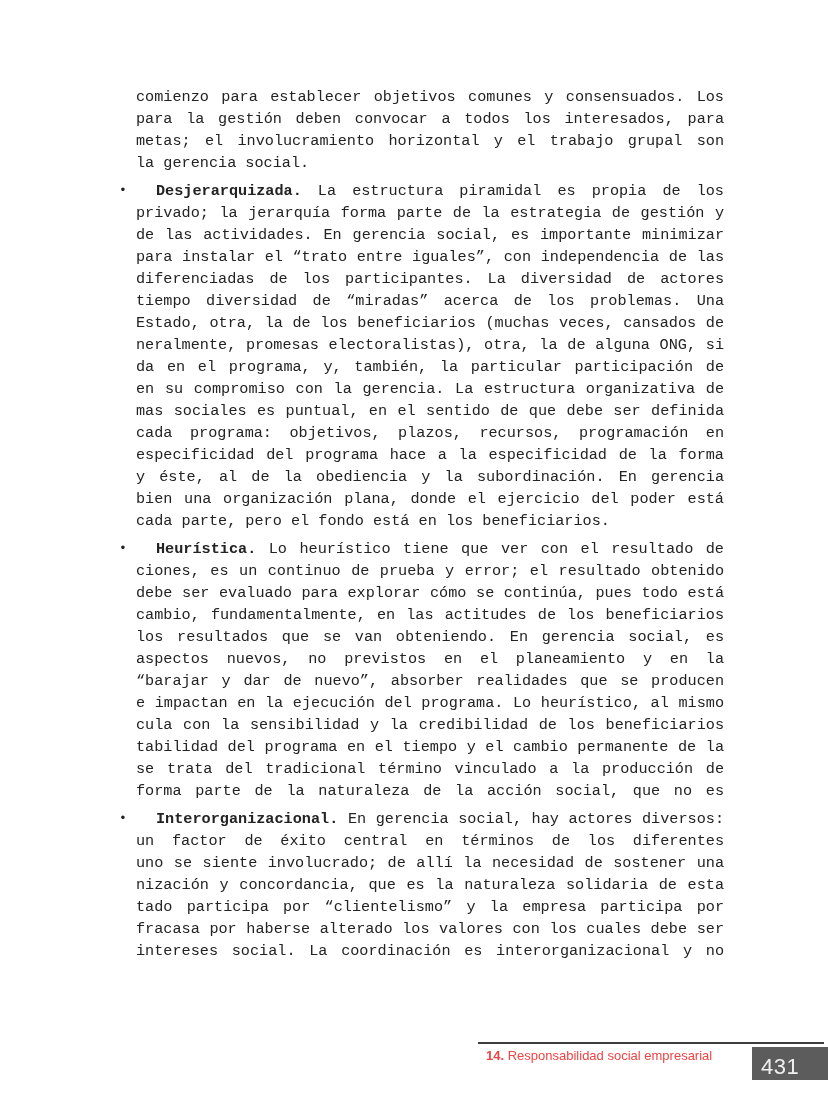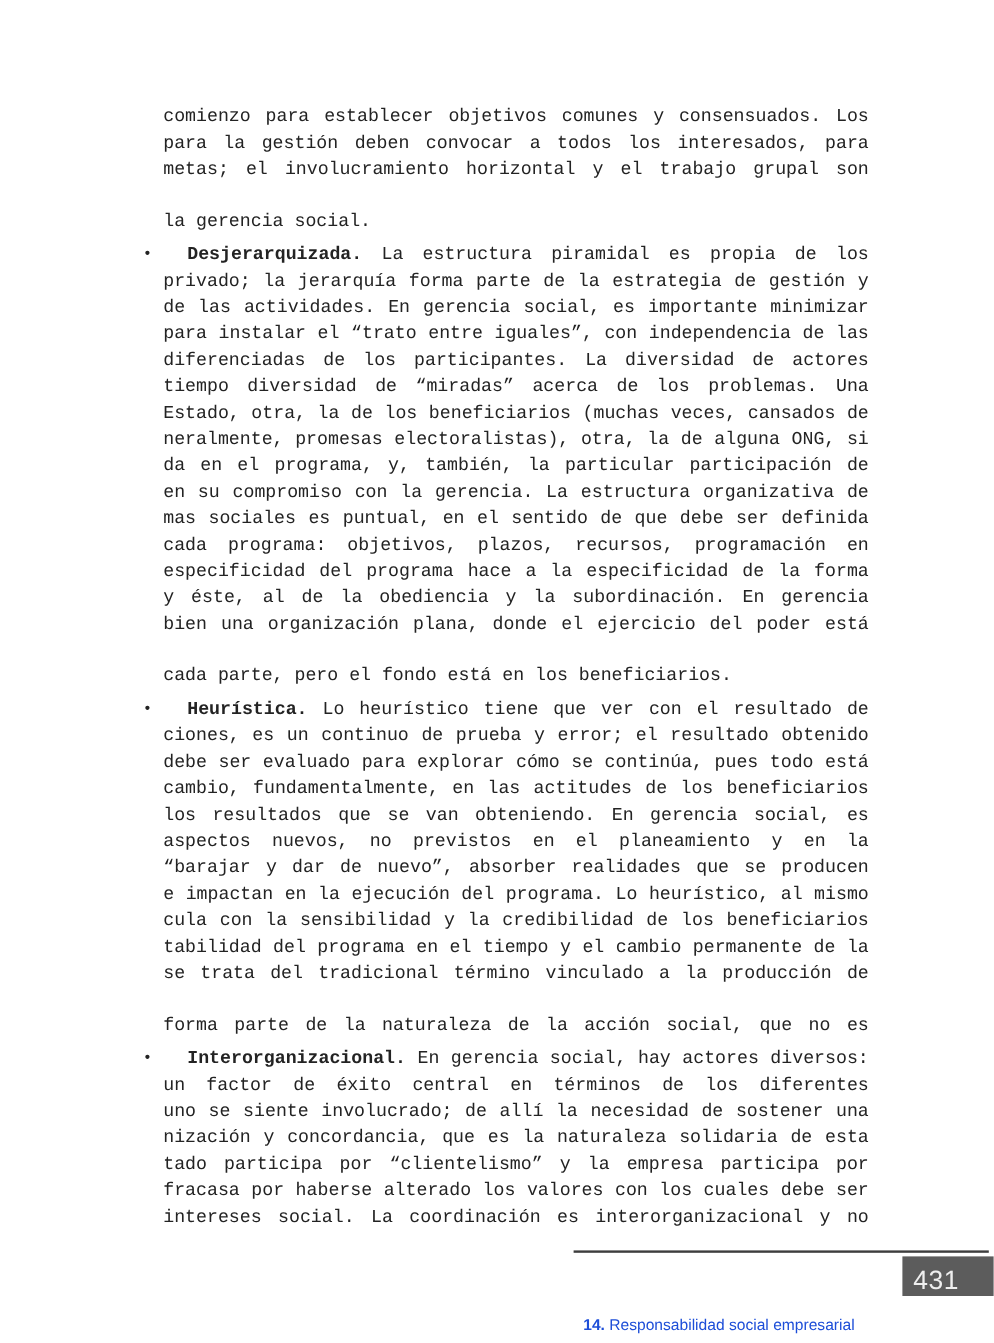--- a/index.html
+++ b/index.html
@@ -38,42 +38,40 @@
   }
   .line {
     text-align: justify;
     text-align-last: justify;
     text-justify: inter-word;
     height: 22px;
     overflow: hidden;
   }
   .line.no-stretch {
     text-align-last: left;
-    margin-top: 21px;
   }
   .lead {
     font-weight: bold;
     margin-left: 20px;
   }
   .footer-rule {
     position: absolute;
     left: 478px;
     top: 1042px;
     width: 346px;
     height: 2px;
     background: #3d3d3d;
   }
   .footer-text {
     position: absolute;
     left: 486px;
     top: 1048px;
     font-size: 13px;
-    color: #1d4ed8;
+    color: #ef4444;
     white-space: nowrap;
-    margin-top: 48px;
   }
   .footer-text .chap-num {
     font-weight: bold;
   }
   .page-badge {
     position: absolute;
     left: 752px;
     top: 1047px;
     width: 89px;
     height: 33px;

